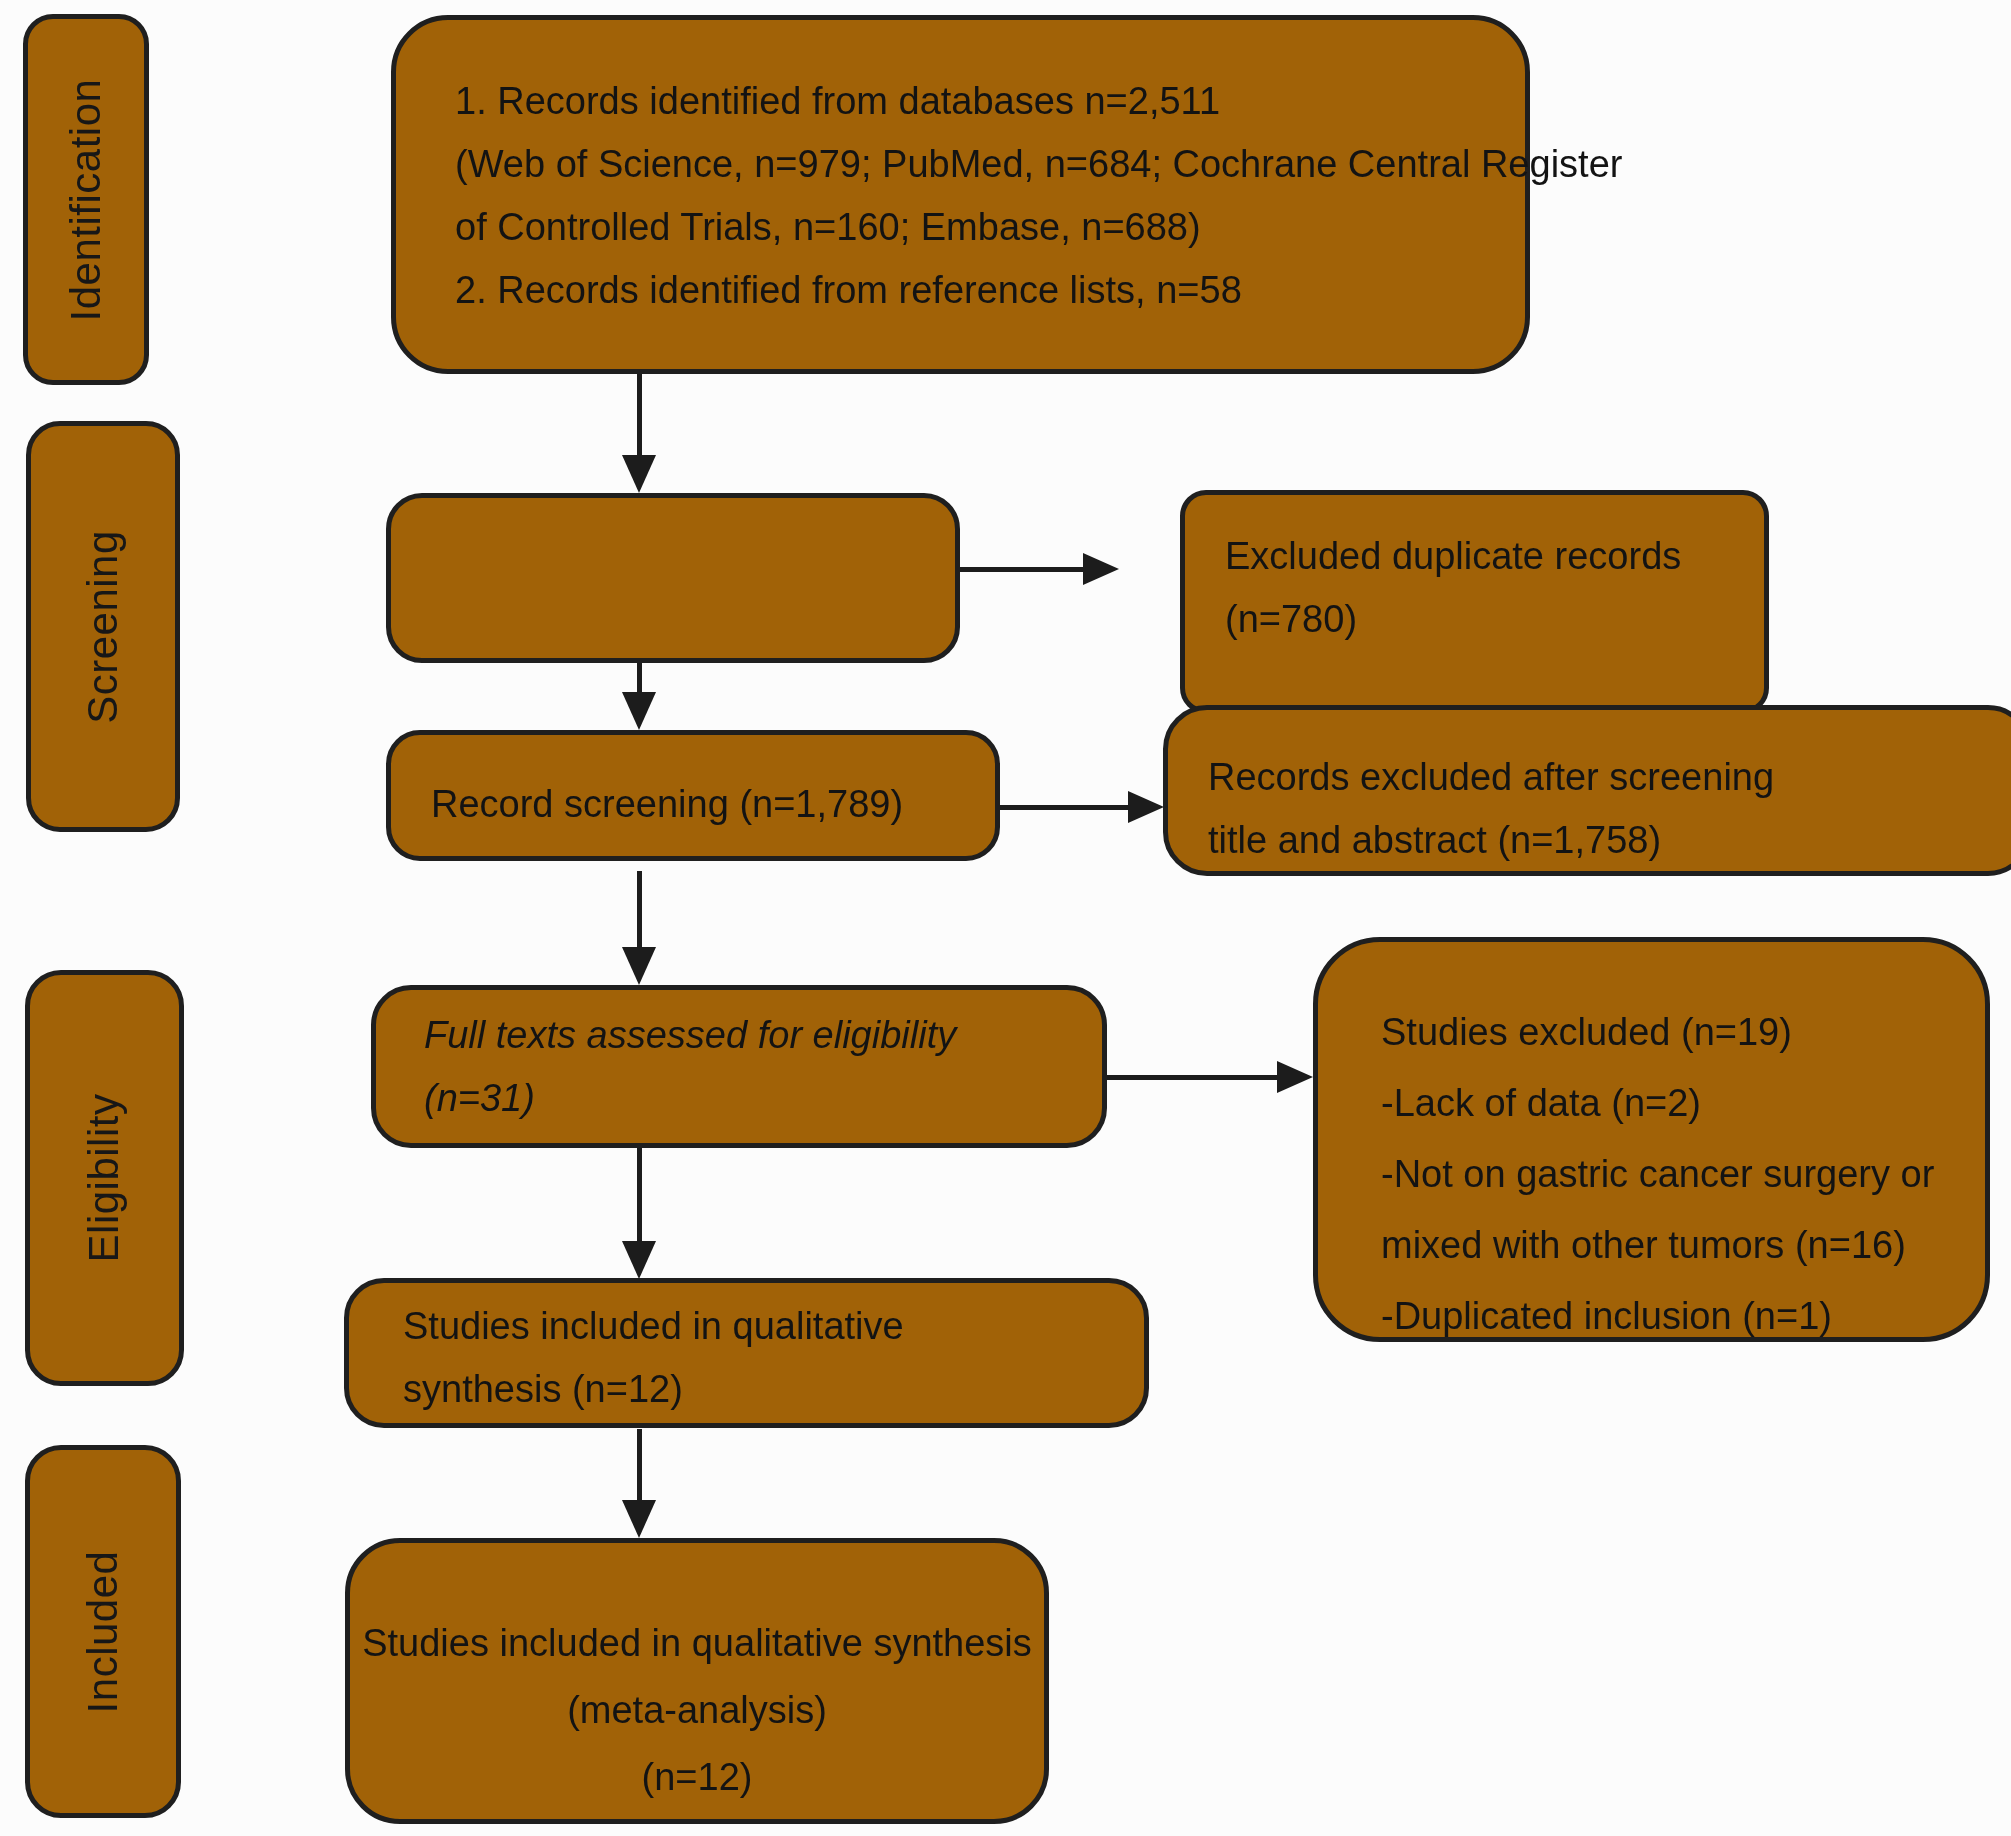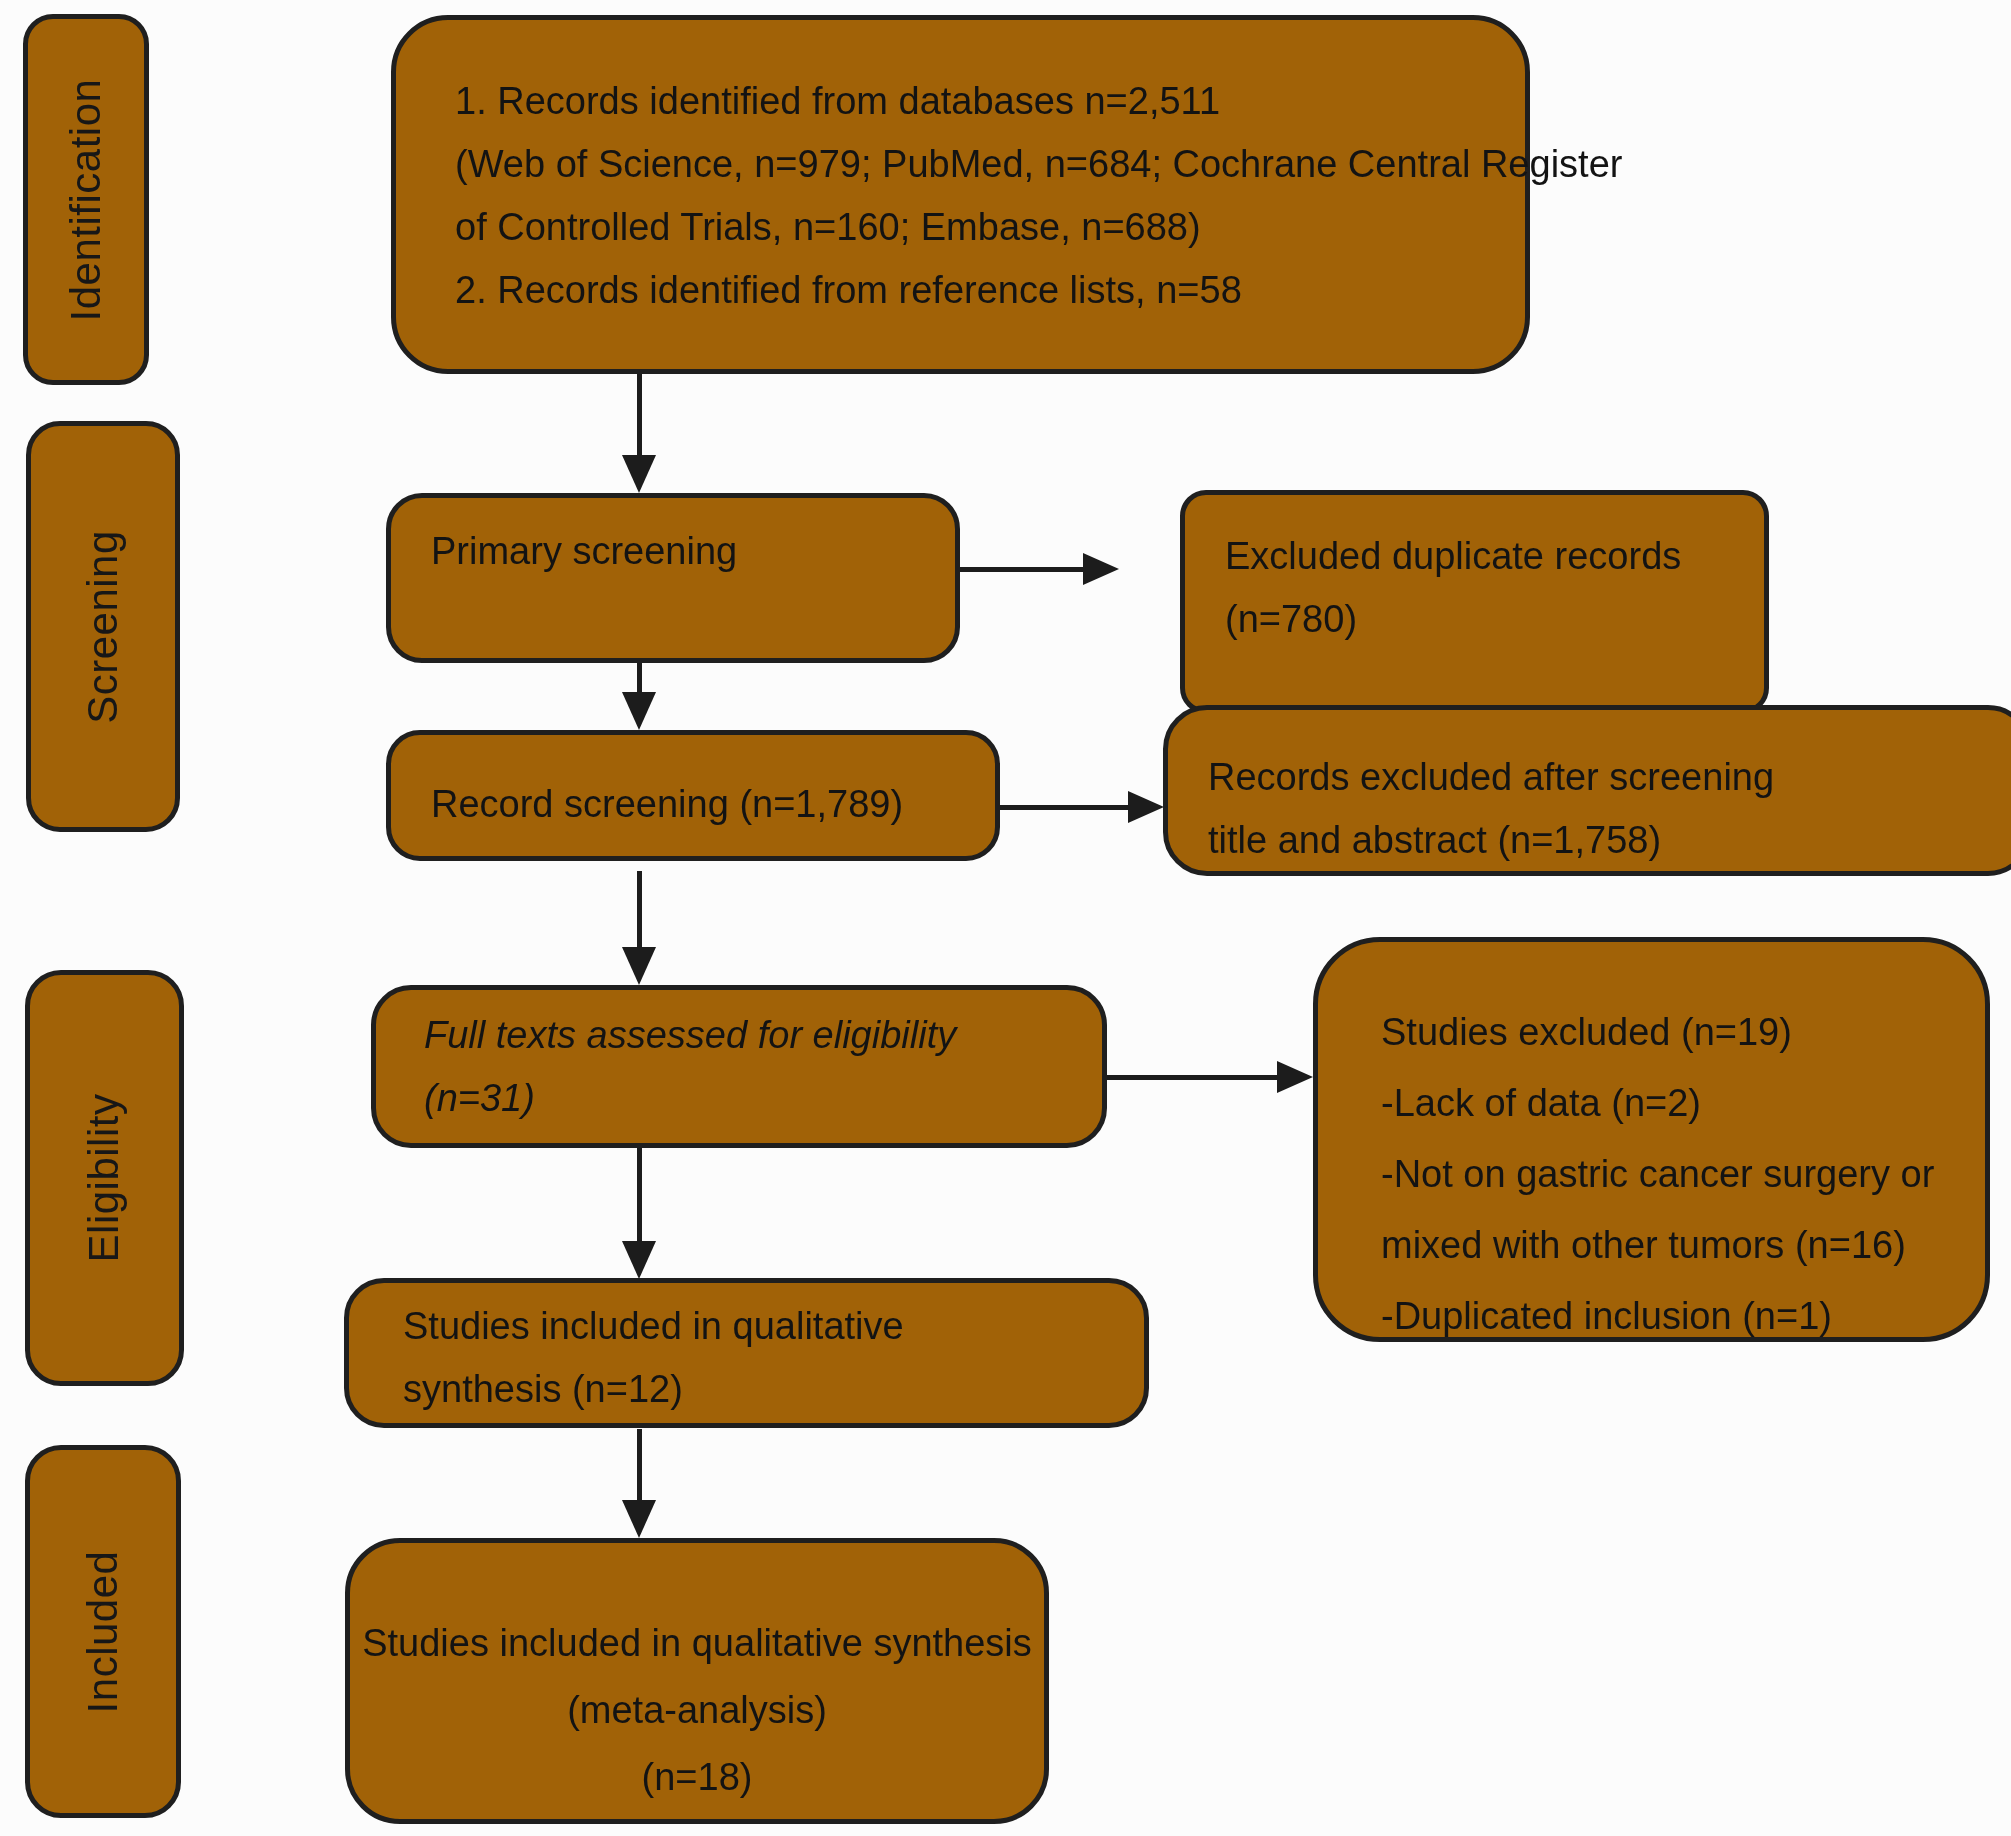--- a/index.html
+++ b/index.html
@@ -54,21 +54,20 @@
     <div class="flow-text" style="left:59px;top:50px;line-height:63px;">
       <div>1. Records identified from databases n=2,511</div>
       <div>(Web of Science, n=979; PubMed, n=684; Cochrane Central Register</div>
       <div>of Controlled Trials, n=160; Embase, n=688)</div>
       <div>2. Records identified from reference lists, n=58</div>
     </div>
   </div>
 
   <div class="box" style="left:386px;top:493px;width:574px;height:170px;border-radius:36px;">
     <div class="flow-text" style="left:40px;top:22px;line-height:63px;">
-      <div>Primary screening</div>
     </div>
   </div>
 
   <div class="box" style="left:1180px;top:490px;width:589px;height:224px;border-radius:26px;">
     <div class="flow-text" style="left:40px;top:30px;line-height:63px;">
       <div>Excluded duplicate records</div>
       <div>(n=780)</div>
     </div>
   </div>
 
@@ -106,21 +105,21 @@
     <div class="flow-text" style="left:54px;top:12px;line-height:63px;">
       <div>Studies included in qualitative</div>
       <div>synthesis (n=12)</div>
     </div>
   </div>
 
   <div class="box" style="left:345px;top:1538px;width:704px;height:286px;border-radius:55px;">
     <div class="flow-text center-text" style="top:67px;line-height:67px;">
       <div>Studies included in qualitative synthesis</div>
       <div>(meta-analysis)</div>
-      <div>(n=18)</div>
+      <div>(n=12)</div>
     </div>
   </div>
 
   <div class="vline" style="left:637px;top:374px;height:83px;"></div>
   <div class="vhead" style="left:622px;top:455px;"></div>
 
   <div class="vline" style="left:637px;top:663px;height:31px;"></div>
   <div class="vhead" style="left:622px;top:692px;"></div>
 
   <div class="vline" style="left:637px;top:871px;height:78px;"></div>

